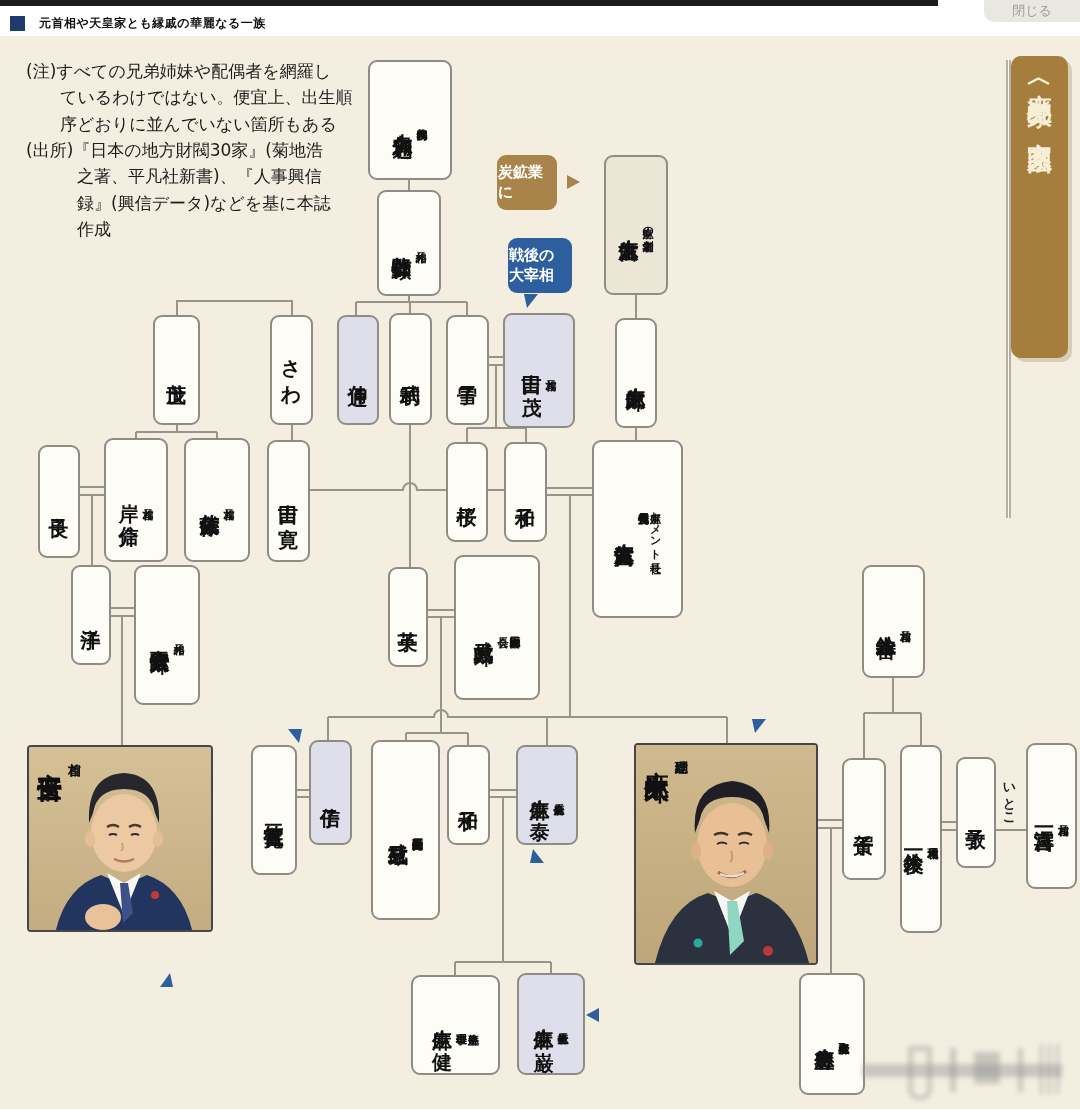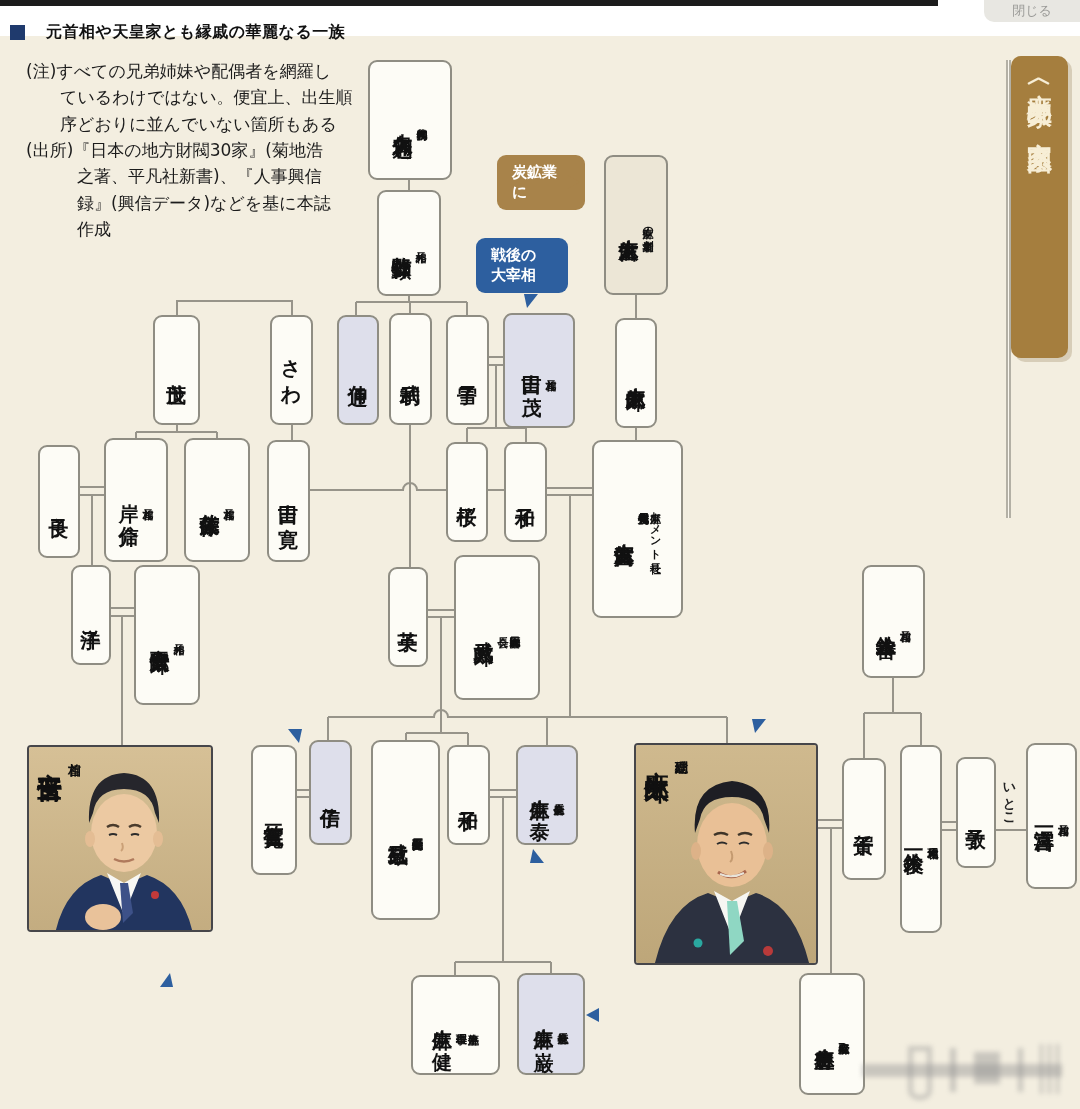--- a/index.html
+++ b/index.html
@@ -4,42 +4,42 @@
 <style>
   html,body{margin:0;padding:0;}
   body{font-family:"DejaVu Sans",sans-serif;}
   .stage{position:relative;width:1080px;height:1109px;background:#ffffff;overflow:hidden;}
   .topstrip{position:absolute;left:0;top:0;width:938px;height:6px;background:#1c1c1c;z-index:6;}
   .close-btn{position:absolute;right:0;top:0;width:96px;height:22px;background:#e8e7e2;color:#9a9a97;
              border:none;border-radius:0 0 0 10px;font-size:13px;line-height:20px;text-align:center;
              font-family:"DejaVu Sans",sans-serif;z-index:6;cursor:pointer;}
   .title-row{position:absolute;left:10px;top:9px;display:flex;align-items:center;z-index:6;}
   .title-bullet{width:15px;height:15px;background:#1f3a6d;display:inline-block;margin-right:8px;}
-  .page-title{font-size:16px;font-weight:bold;color:#111;margin:13px;letter-spacing:.5px;}
+  .page-title{font-size:12px;font-weight:bold;color:#111;margin:6px;letter-spacing:.5px;}
   .canvas{position:absolute;left:0;top:36px;width:1080px;height:1073px;background:#f3eee0;}
   .note{position:absolute;left:26px;top:22px;width:330px;font-size:17px;line-height:1.55;color:#1c1c1c;
         white-space:pre-line;z-index:2;}
   svg.lines{position:absolute;left:0;top:0;width:1080px;height:1073px;z-index:1;}
   .vline{position:absolute;left:1006px;top:24px;width:5px;height:458px;background:#fbf8f0;
          border-left:2px solid #b3b0a5;border-right:2px solid #b3b0a5;box-sizing:border-box;z-index:1;}
   .banner{position:absolute;left:1011px;top:20px;width:57px;height:302px;background:#a57e3e;color:#f7eed6;
           border-radius:10px;writing-mode:vertical-rl;text-orientation:mixed;font-size:25px;font-weight:bold;
           letter-spacing:4px;display:flex;align-items:center;justify-content:flex-start;padding-top:14px;
           box-sizing:border-box;box-shadow:4px 4px 0 rgba(120,90,40,.22);z-index:2;}
   .pbox{position:absolute;background:#fdfcf6;border:2px solid #8f8d83;border-radius:9px;box-sizing:border-box;
         display:flex;flex-direction:row-reverse;align-items:center;justify-content:center;gap:2px;
         padding:4px 2px;z-index:2;}
   .pbox.hl{background:#dedfeb;}
   .pbox.tan{background:#ece6d6;}
   .pbox .role{writing-mode:vertical-rl;text-orientation:upright;font-size:11px;font-weight:bold;color:#111;
               line-height:1.1;white-space:pre-line;}
   .pbox .name{writing-mode:vertical-rl;text-orientation:upright;font-size:20px;font-weight:bold;color:#111;
               line-height:1;letter-spacing:1px;}
   .callout{position:absolute;color:#fff;font-size:15px;font-weight:bold;line-height:1.35;border-radius:9px;
-           padding:7px 15px;white-space:pre-line;z-index:4;}
+           padding:7px 1px;white-space:pre-line;z-index:4;}
   .callout.blue{background:#2d5f9f;}
   .callout.brown{background:#a8834a;}
   .tail{position:absolute;width:0;height:0;}
   .ref{position:absolute;left:308px;top:388px;width:88px;text-align:center;color:#2767ac;font-weight:bold;
        font-size:15px;line-height:1.2;z-index:2;}
   .ref .arrow{width:22px;height:20px;margin:0 auto 4px auto;background:#2767ac;
        clip-path:polygon(30% 0,70% 0,70% 42%,100% 42%,50% 100%,0 42%,30% 42%);}
   .cousin{position:absolute;left:1000px;top:738px;writing-mode:vertical-rl;text-orientation:upright;
           font-size:13px;color:#222;font-weight:bold;z-index:2;}
   .photo{position:absolute;border:2px solid #46464a;border-radius:4px;overflow:hidden;z-index:3;box-sizing:border-box;}
@@ -296,21 +296,21 @@
       <div class="plabel">
         <span class="prole">副総理</span>
         <span class="pname">麻生太郎</span>
       </div>
     </div>
 
     <div class="callout brown" style="left:497px;top:119px;width:58px">炭鉱業
 に</div>
     <div class="tail" style="left:567px;top:139px;border-top:7px solid transparent;border-bottom:7px solid transparent;border-left:13px solid #a8834a;z-index:4"></div>
 
-    <div class="callout blue" style="left:476px;top:202px;width:62px">戦後の
+    <div class="callout blue" style="left:508px;top:202px;width:62px">戦後の
 大宰相</div>
     <div class="tail" style="left:524px;top:258px;border-left:3px solid transparent;border-right:11px solid transparent;border-top:14px solid #2d5f9f;z-index:4"></div>
 
     <div class="tail" style="left:288px;top:693px;border-left:11px solid transparent;border-right:3px solid transparent;border-top:14px solid #2d5f9f;z-index:4"></div>
 
     <div class="tail" style="left:752px;top:683px;border-left:3px solid transparent;border-right:11px solid transparent;border-top:14px solid #2d5f9f;z-index:4"></div>
 
     <div class="tail" style="left:530px;top:813px;border-left:3px solid transparent;border-right:11px solid transparent;border-bottom:14px solid #2d5f9f;z-index:4"></div>
 
     <div class="tail" style="left:160px;top:937px;border-left:10px solid transparent;border-right:3px solid transparent;border-bottom:14px solid #2d5f9f;z-index:4"></div>

